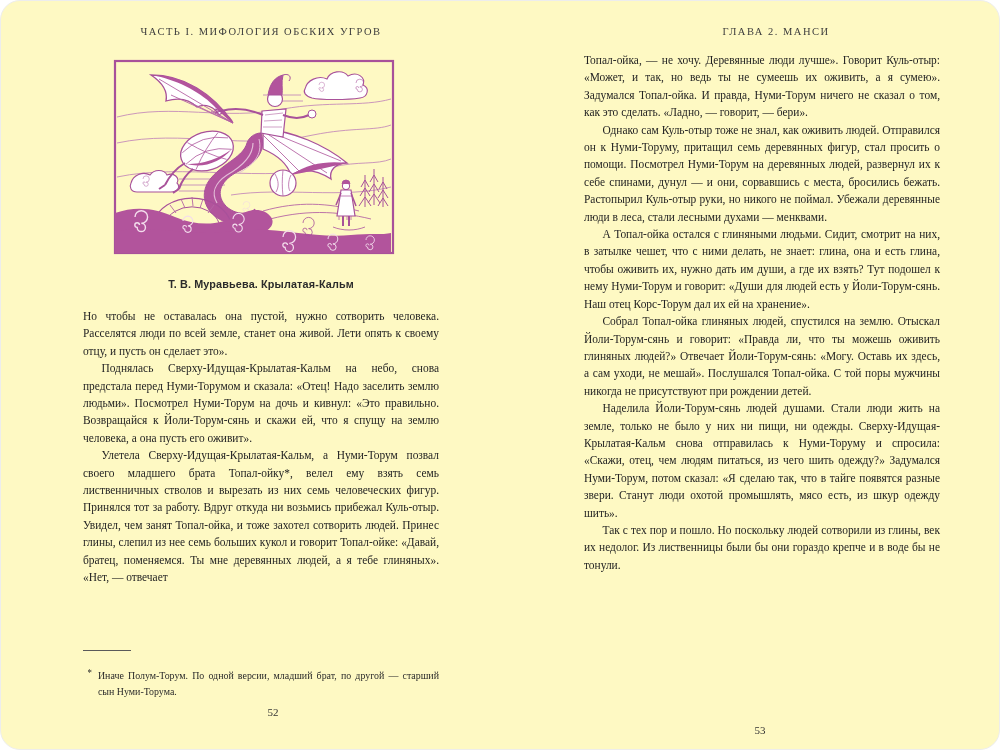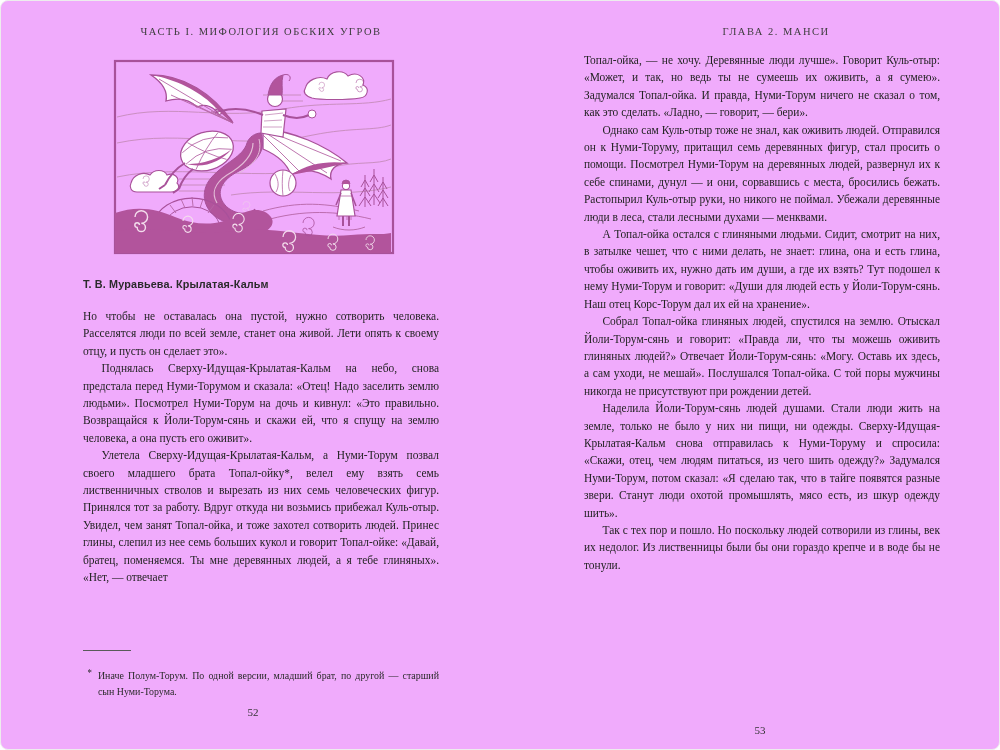--- a/index.html
+++ b/index.html
@@ -1,32 +1,32 @@
 <!DOCTYPE html>
 <html lang="ru"><head>
 <meta charset="utf-8">
 <style>
   html,body{margin:0;padding:0;background:#fff;}
   .spread{
-    position:relative;width:1000px;height:750px;background:#f0abfc;
-    border:1px solid #ededed;border-radius:8px;box-sizing:border-box;overflow:hidden;
+    position:relative;width:1000px;height:750px;background:#fef9c3;
+    border:1px solid #ededed;border-radius:20px;box-sizing:border-box;overflow:hidden;
     font-family:"Liberation Serif",serif;color:#1f1f1f;
   }
   .running-head{
     position:absolute;top:25px;font-size:10.5px;letter-spacing:1.5px;
     color:#3d3d3d;text-align:center;white-space:nowrap;
   }
   .rh-left{left:82px;width:356px;}
   .rh-right{left:599px;width:352px;}
 
   .figure-wrap{position:absolute;left:112px;top:58px;width:282px;height:200px;}
   .figure-wrap svg{display:block;}
 
   .caption{
-    position:absolute;left:82px;top:277px;width:356px;text-align:left;
+    position:absolute;left:82px;top:277px;width:356px;text-align:center;
     font-family:"Liberation Sans",sans-serif;font-size:10.8px;font-weight:600;
     color:#2b2b2b;letter-spacing:.15px;
   }
 
   .body-col{
     position:absolute;text-align:justify;font-size:13px;line-height:17.4px;color:#232323;
     width:405px;transform:scaleX(0.879);transform-origin:0 0;
   }
   .col-left{left:82px;top:306px;}
   .col-right{left:583px;top:50px;}
@@ -42,21 +42,21 @@
     width:405px;transform:scaleX(0.879);transform-origin:0 0;
     font-size:11.3px;line-height:15.6px;color:#2a2a2a;
     padding-left:17px;box-sizing:border-box;
   }
   .footnote .fn-marker{
     position:absolute;left:5px;top:-3px;font-size:10px;
   }
   .page-num{
     position:absolute;top:705px;font-size:11px;color:#333;text-align:center;
   }
-  .pn-left{left:74px;width:356px;text-align:center;}
+  .pn-left{left:94px;width:356px;text-align:center;}
   .pn-right{left:583px;width:352px;margin-top:18px;}
 </style>
 </head>
 <body>
 
 <div class="spread">
 
   <div class="running-head rh-left">ЧАСТЬ I. МИФОЛОГИЯ ОБСКИХ УГРОВ</div>
 
   <div class="figure-wrap">

